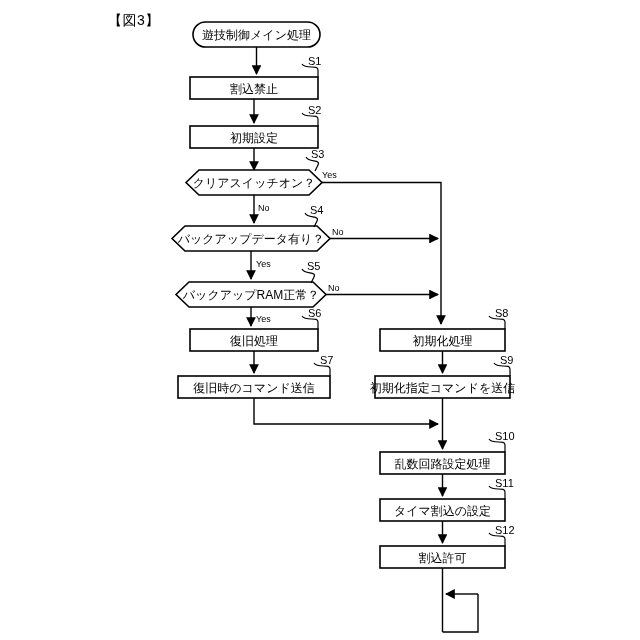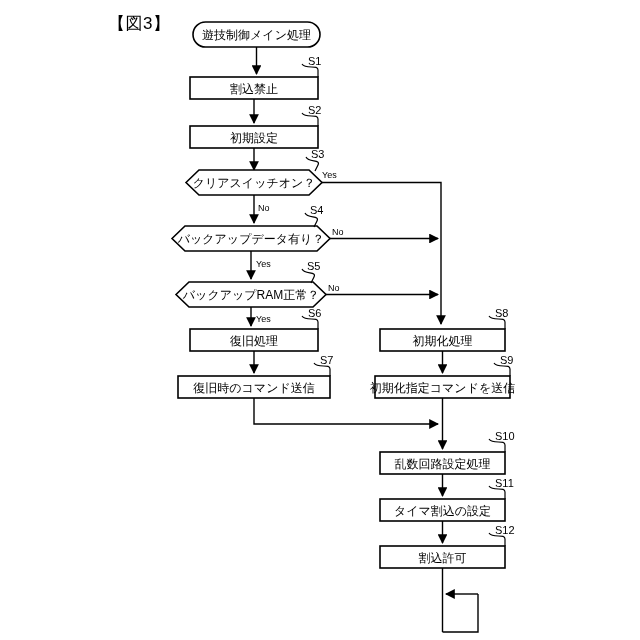--- a/index.html
+++ b/index.html
@@ -19,21 +19,21 @@
     position: absolute;
     left: 0;
     top: 0;
     width: 640px;
     height: 640px;
   }
   #fig-title {
     position: absolute;
     left: 108px;
     top: 12px;
-    font-size: 17px;
+    font-size: 14px;
     letter-spacing: 0.5px;
     white-space: nowrap;
   }
   svg.flow {
     position: absolute;
     left: 0;
     top: 0;
     width: 640px;
     height: 640px;
   }

